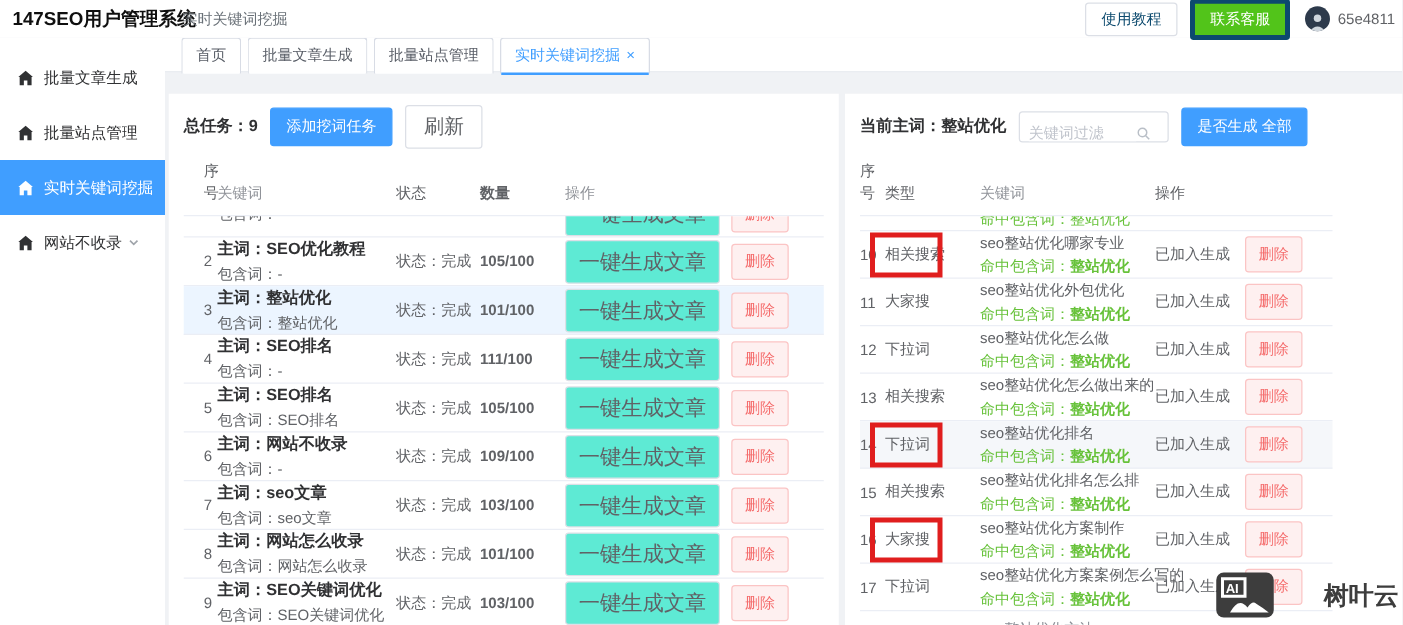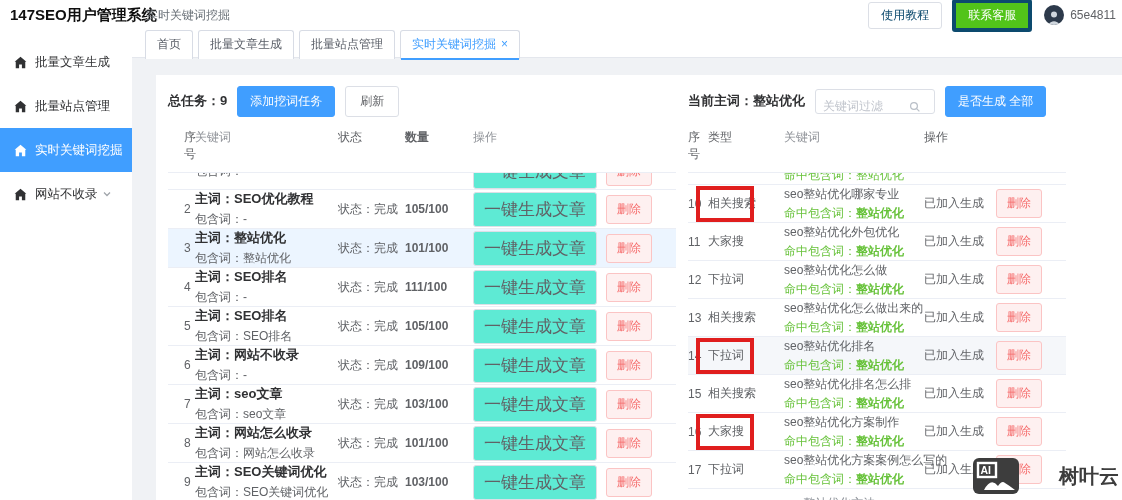--- a/index.html
+++ b/index.html
@@ -26,29 +26,29 @@
 
   
   .sidebar { position:absolute; left:0; top:30px; width:132px; height:470px; background:#fff; padding-top:10px; z-index:3; }
   .s-item { height:44px; display:flex; align-items:center; padding-left:14px; font-size:12.5px; color:#303133; cursor:pointer; }
   .s-item svg { margin-right:8px; flex:none; }
   .s-item.active { background:#409eff; color:#fff; }
   .s-chev { margin-left:auto; margin-right:12px; display:flex; }
 
   
   .card { position:absolute; top:75px; bottom:0; background:#fff; padding:12px 12px 0; }
-  .card-l { left:156px; width:536px; }
+  .card-l { left:135px; width:536px; }
   .card-r { left:676px; width:502px; }
 
   .panel-head { display:flex; align-items:center; height:28px; margin-bottom:8px; }
   .ph-label { font-size:13px; font-weight:bold; color:#303133; white-space:nowrap; }
   .btn-blue { background:#409eff; border:1px solid #409eff; color:#fff; font-size:12px; padding:6px 12px; border-radius:3px; margin-left:10px; cursor:pointer; white-space:nowrap; }
-  .btn-plain { background:#fff; border:1px solid #dcdfe6; color:#606266; font-size:12px; padding:6px 14px; border-radius:3px; margin-left:10px; cursor:pointer; white-space:nowrap; }
-
-  .thead { display:flex; align-items:flex-start; padding:6px 0 9px; border-bottom:1px solid #ebeef5; color:#909399; font-size:12px; }
+  .btn-plain { background:#fff; border:1px solid #dcdfe6; color:#606266; font-size:16px; padding:6px 14px; border-radius:3px; margin-left:10px; cursor:pointer; white-space:nowrap; }
+
+  .thead { display:flex; align-items:flex-end; padding:6px 0 9px; border-bottom:1px solid #ebeef5; color:#909399; font-size:12px; }
   .trow { display:flex; align-items:center; border-bottom:1px solid #ebeef5; font-size:12px; }
 
   
   .lr { height:39px; }
   .l-no { width:27px; padding-left:16px; color:#606266; flex:none; }
   .l-kw { width:143px; flex:none; }
   .l-st { width:67px; color:#606266; flex:none; }
   .l-ct { width:68px; color:#606266; flex:none;font-weight:bold; }
   .l-op { flex:1; display:flex; align-items:center; }
   .kw-main { font-size:13px; font-weight:bold; color:#303133; margin-bottom:3px; white-space:nowrap; }

